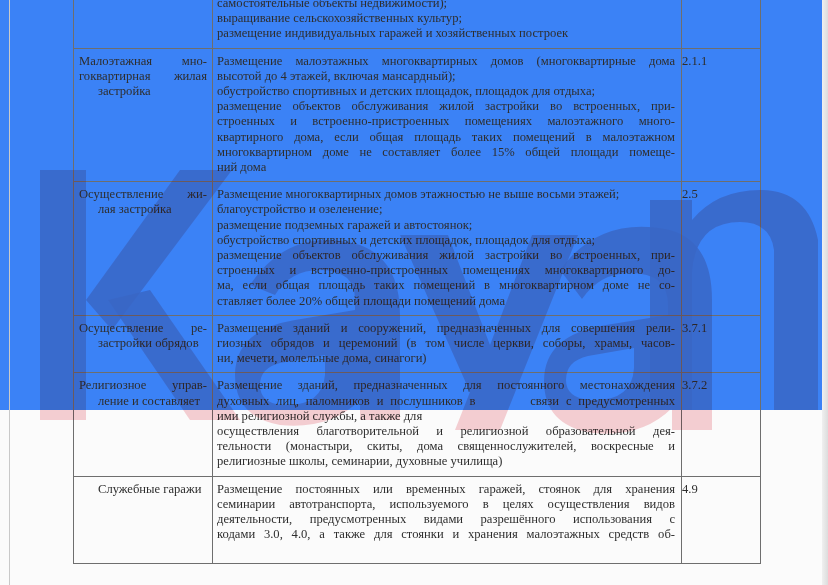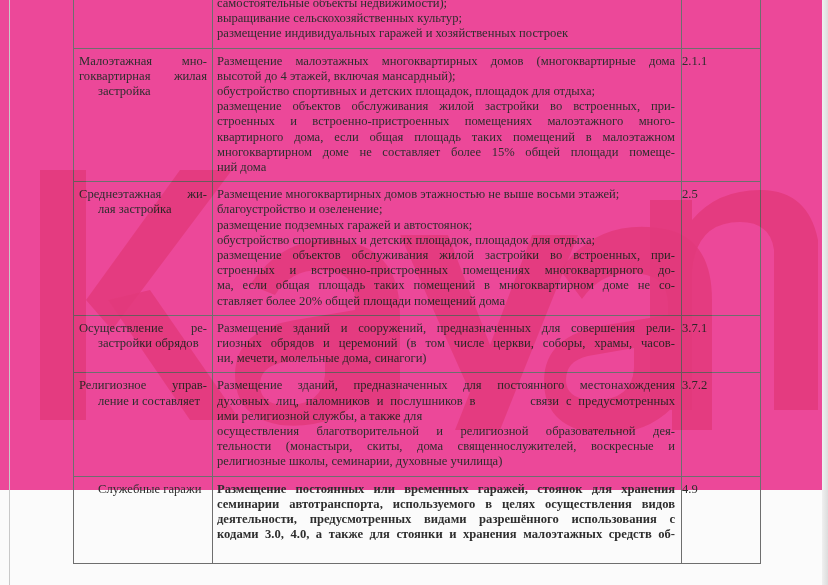--- a/index.html
+++ b/index.html
@@ -11,22 +11,22 @@
       background: #fbfbfb;
     }
     body {
       position: relative;
       font-family: "Liberation Serif", "DejaVu Serif", serif;
       color: #2e2e2e;
     }
     .page {
       position: absolute;
       left: 0; top: 0;
-      width: 828px; height: 490px;
-      background: #ec4899;
+      width: 828px; height: 410px;
+      background: #3b82f6;
     }
     .left-margin-line {
       position: absolute;
       left: 9px; top: 0;
       width: 1px; height: 585px;
       background: #c9c9c9;
     }
     .right-edge {
       position: absolute;
       right: 0; top: 0;
@@ -124,21 +124,21 @@
           <span class="desc-line">строенных и встроенно-пристроенных помещениях малоэтажного много-</span>
           <span class="desc-line">квартирного дома, если общая площадь таких помещений в малоэтажном</span>
           <span class="desc-line">многоквартирном доме не составляет более 15% общей площади помеще-</span>
           <span class="desc-line last">ний дома</span>
         </td>
         <td class="col-code"><span>2.1.1</span></td>
       </tr>
 
       <tr>
         <td class="col-name">
-          <span class="name-line">Среднеэтажная жи-</span>
+          <span class="name-line">Осуществление жи-</span>
           <span class="name-line last">лая застройка</span>
         </td>
         <td class="col-desc">
           <span class="desc-line short">Размещение многоквартирных домов этажностью не выше восьми этажей;</span>
           <span class="desc-line short">благоустройство и озеленение;</span>
           <span class="desc-line short">размещение подземных гаражей и автостоянок;</span>
           <span class="desc-line short">обустройство спортивных и детских площадок, площадок для отдыха;</span>
           <span class="desc-line">размещение объектов обслуживания жилой застройки во встроенных, при-</span>
           <span class="desc-line">строенных и встроенно-пристроенных помещениях многоквартирного до-</span>
           <span class="desc-line">ма, если общая площадь таких помещений в многоквартирном доме не со-</span>
@@ -173,21 +173,21 @@
           <span class="desc-line">тельности (монастыри, скиты, дома священнослужителей, воскресные и</span>
           <span class="desc-line last">религиозные школы, семинарии, духовные училища)</span>
         </td>
         <td class="col-code"><span>3.7.2</span></td>
       </tr>
 
       <tr>
         <td class="col-name">
           <span class="name-line last">Служебные гаражи</span>
         </td>
-        <td class="col-desc" style="padding-bottom:20px!important;font-weight:bold;">
+        <td class="col-desc" style="padding-bottom:20px!important;">
           <span class="desc-line">Размещение постоянных или временных гаражей, стоянок для хранения</span>
           <span class="desc-line">семинарии автотранспорта, используемого в целях осуществления видов</span>
           <span class="desc-line">деятельности, предусмотренных видами разрешённого использования с</span>
           <span class="desc-line">кодами 3.0, 4.0, а также для стоянки и хранения малоэтажных средств об-</span>
         </td>
         <td class="col-code"><span>4.9</span></td>
       </tr>
     </tbody>
   </table>
 

